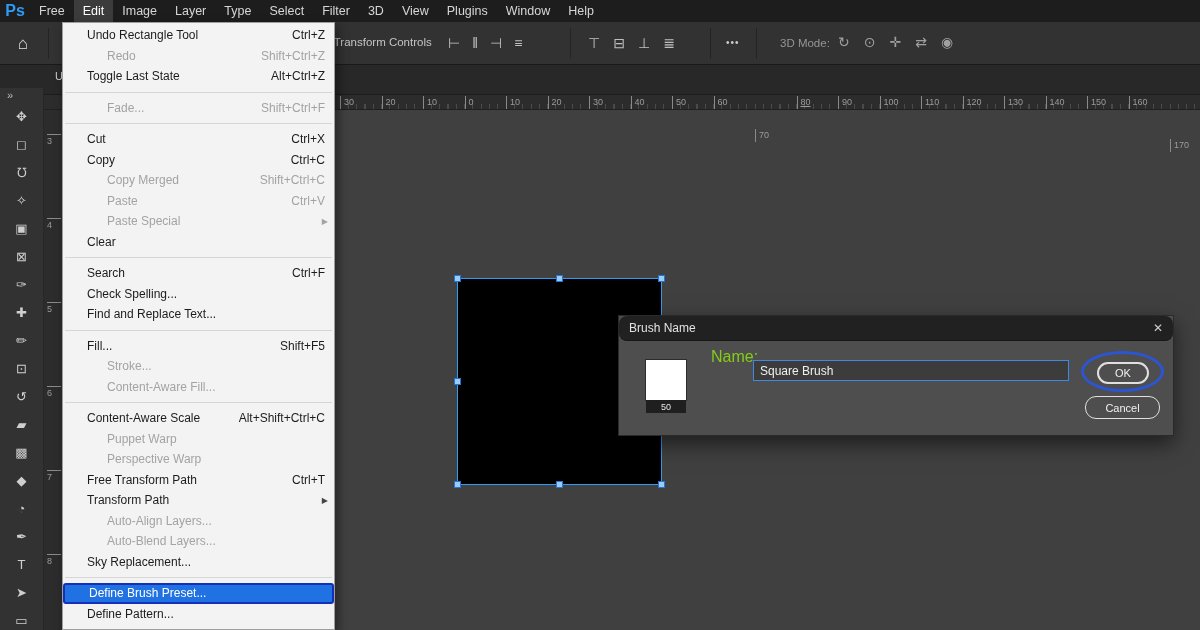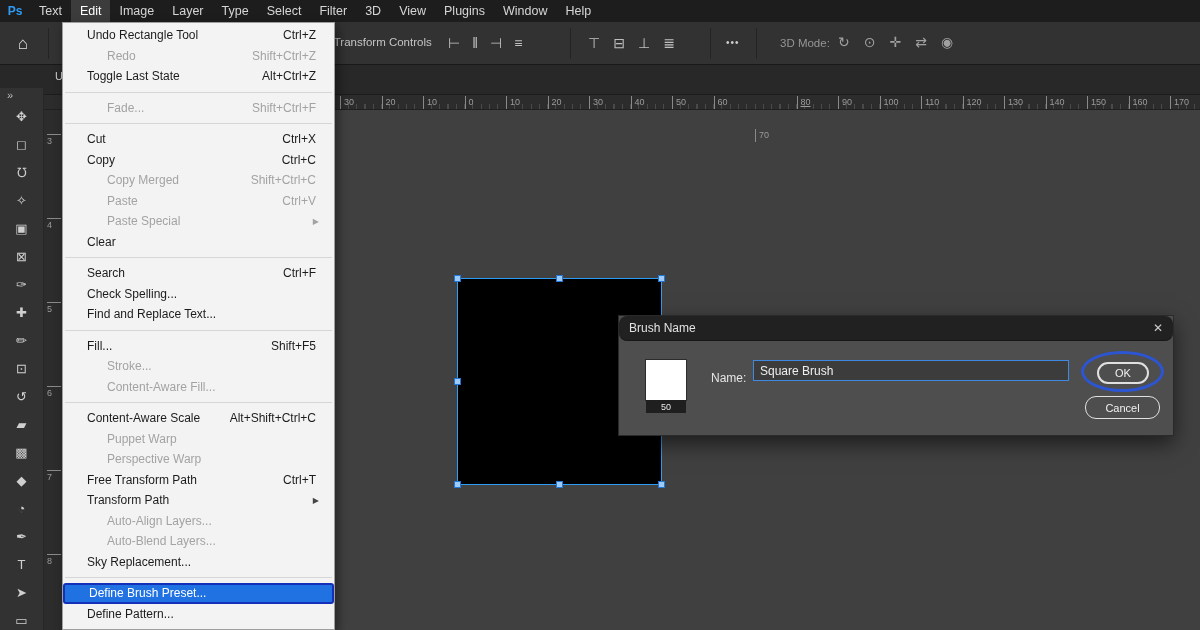--- a/index.html
+++ b/index.html
@@ -1,21 +1,21 @@
 <!DOCTYPE html>
 <html><head>
 <meta charset="utf-8">
 <style>
   *{box-sizing:border-box;margin:0;padding:0;}
   body{background:#222;font-family:"Liberation Sans",sans-serif;}
   .screen{position:relative;width:1200px;height:630px;overflow:hidden;background:#404040;font-family:"Liberation Sans",sans-serif;}
 
   
   .menubar{position:absolute;left:0;top:0;width:100%;height:22px;background:#1d1d1d;display:flex;align-items:center;z-index:30;}
-  .ps-logo{width:30px;text-align:center;color:#2f9bf4;font-weight:bold;font-size:12px;cursor:default;}
+  .ps-logo{width:30px;text-align:center;color:#2f9bf4;font-weight:bold;font-size:16px;cursor:default;}
   .mb-items{display:flex;height:100%;}
   .menu-item{padding:0 9px;line-height:22px;font-size:12.5px;color:#d6d6d6;cursor:default;white-space:nowrap;}
   .menu-item.active{background:#3c3c3c;color:#fff;}
 
   
   .optionsbar{position:absolute;left:0;top:22px;width:100%;height:43px;background:#323232;border-bottom:1px solid #191919;z-index:10;}
   .home-btn{position:absolute;left:8px;top:8px;width:30px;height:27px;display:grid;place-items:center;color:#e0e0e0;font-size:17px;border-radius:3px;}
   .obar-sep{position:absolute;top:6px;height:31px;width:1px;background:#242424;}
   .tc-check{position:absolute;left:285px;top:14px;display:flex;align-items:center;gap:6px;color:#c4c4c4;font-size:11.5px;white-space:nowrap;}
   .cb{width:11px;height:11px;border:1px solid #8a8a8a;background:#262626;flex:0 0 auto;}
@@ -51,53 +51,53 @@
   
   .canvas{position:absolute;left:70px;top:110px;right:0;bottom:0;background:#404040;}
   .sel{position:absolute;left:387px;top:168px;width:205px;height:207px;background:#000;border:1px solid #2e9bf5;}
   .handle{position:absolute;width:7px;height:7px;background:#9dcaf8;border:1px solid #2276d6;}
   .h-tl{left:-4px;top:-4px}.h-tc{left:50%;margin-left:-4px;top:-4px}.h-tr{right:-4px;top:-4px}
   .h-ml{left:-4px;top:50%;margin-top:-4px}.h-mr{right:-4px;top:50%;margin-top:-4px}
   .h-bl{left:-4px;bottom:-4px}.h-bc{left:50%;margin-left:-4px;bottom:-4px}.h-br{right:-4px;bottom:-4px}
 
   
   .menu-panel{position:absolute;left:62px;top:22px;width:273px;height:608px;background:#f3f3f3;border:1px solid #9e9e9e;box-shadow:3px 4px 10px rgba(0,0,0,.45);z-index:50;overflow:hidden;padding-top:2px;font-size:12px;}
-  .menu-row{display:flex;align-items:center;height:20.5px;padding:0 18px 0 24px;color:#1c1c1c;cursor:default;}
+  .menu-row{display:flex;align-items:center;height:20.5px;padding:0 9px 0 24px;color:#1c1c1c;cursor:default;}
   .ml{flex:1;white-space:nowrap;}
   .ms{color:#1c1c1c;margin-left:12px;white-space:nowrap;}
   .menu-row.disabled,.menu-row.disabled .ms{color:#a3a3a3;margin-left:20px;}
   .ms.arrow{font-size:8px;color:#444;margin-right:-3px;}
   .menu-sep{height:1px;background:#d6d6d6;margin:5px 2px;}
   .menu-row.highlight{background:#2071e2;color:#fff;border:2px solid #1430b8;border-radius:3px;}
 
   
   .dialog{position:absolute;left:618px;top:315px;width:556px;background:#4e4e4e;border:1px solid #2a2a2a;box-shadow:0 8px 20px rgba(0,0,0,.55);z-index:40;}
   .dlg-title{height:25px;background:#212121;display:flex;align-items:center;justify-content:space-between;padding:0 10px;color:#e2e2e2;font-size:12px;border-bottom:1px solid #171717;border-radius:8px;}
   .dlg-close{color:#cdcdcd;font-size:12px;cursor:default;}
   .dlg-body{position:relative;height:94px;}
   .thumb{position:absolute;left:27px;top:19px;width:40px;height:40px;background:#fff;box-shadow:0 0 0 1px #2c2c2c;}
   .thumb-size{position:absolute;left:27px;top:59px;width:40px;height:13px;background:#1f1f1f;color:#e8e8e8;font-size:9px;display:grid;place-items:center;}
-  .nm{position:absolute;left:92px;top:30px;color:#e5e5e5;font-size:12px;}
+  .nm{position:absolute;left:92px;top:7px;color:#84cc16;font-size:16px;}
   .nm-input{position:absolute;left:134px;top:19px;width:316px;height:21px;background:#3c3c3c;border:1px solid #3f8ae0;color:#efefef;font-size:12px;padding:0 6px;font-family:inherit;outline:none;}
   .btn{position:absolute;border:1px solid #e0e0e0;border-radius:11px;background:transparent;color:#f0f0f0;font-size:11px;font-family:inherit;display:grid;place-items:center;cursor:default;}
   .btn.ok{left:478px;top:21px;width:52px;height:22px;border-width:2px;}
   .btn.cancel{left:466px;top:55px;width:75px;height:23px;}
 
   
   .annot{position:absolute;left:1081px;top:351px;width:83px;height:41px;border:3px solid #2c55d4;border-radius:50%;z-index:46;pointer-events:none;}
 </style>
 </head>
 <body>
 
 <div class="screen">
 
   <header class="menubar">
     <div class="ps-logo">Ps</div>
     <nav class="mb-items">
-        <div class="menu-item">Text</div>
+        <div class="menu-item">Free</div>
         <div class="menu-item active">Edit</div>
         <div class="menu-item">Image</div>
         <div class="menu-item">Layer</div>
         <div class="menu-item">Type</div>
         <div class="menu-item">Select</div>
         <div class="menu-item">Filter</div>
         <div class="menu-item">3D</div>
         <div class="menu-item">View</div>
         <div class="menu-item">Plugins</div>
         <div class="menu-item">Window</div>
@@ -184,21 +184,21 @@
       <span class="hlabel" style="left: 685px; margin-top: 33px;">70</span>
       <span class="hlabel" style="left: 726.5px; text-decoration: underline;">80</span>
       <span class="hlabel" style="left: 768px;">90</span>
       <span class="hlabel" style="left: 809.5px;">100</span>
       <span class="hlabel" style="left: 851px;">110</span>
       <span class="hlabel" style="left: 892.5px;">120</span>
       <span class="hlabel" style="left: 934px;">130</span>
       <span class="hlabel" style="left: 975.5px;">140</span>
       <span class="hlabel" style="left: 1017px;">150</span>
       <span class="hlabel" style="left: 1058.5px;">160</span>
-      <span class="hlabel" style="left: 1100px;">170</span>
+      <span class="hlabel" style="left: 1100px; margin-top: 43px;">170</span>
     </div>
   <div class="vruler">
       <span class="vlabel" style="top: 24px;">3</span>
       <span class="vlabel" style="top: 108px;">4</span>
       <span class="vlabel" style="top: 192px;">5</span>
       <span class="vlabel" style="top: 276px;">6</span>
       <span class="vlabel" style="top: 360px;">7</span>
       <span class="vlabel" style="top: 444px;">8</span>
     </div>
 

